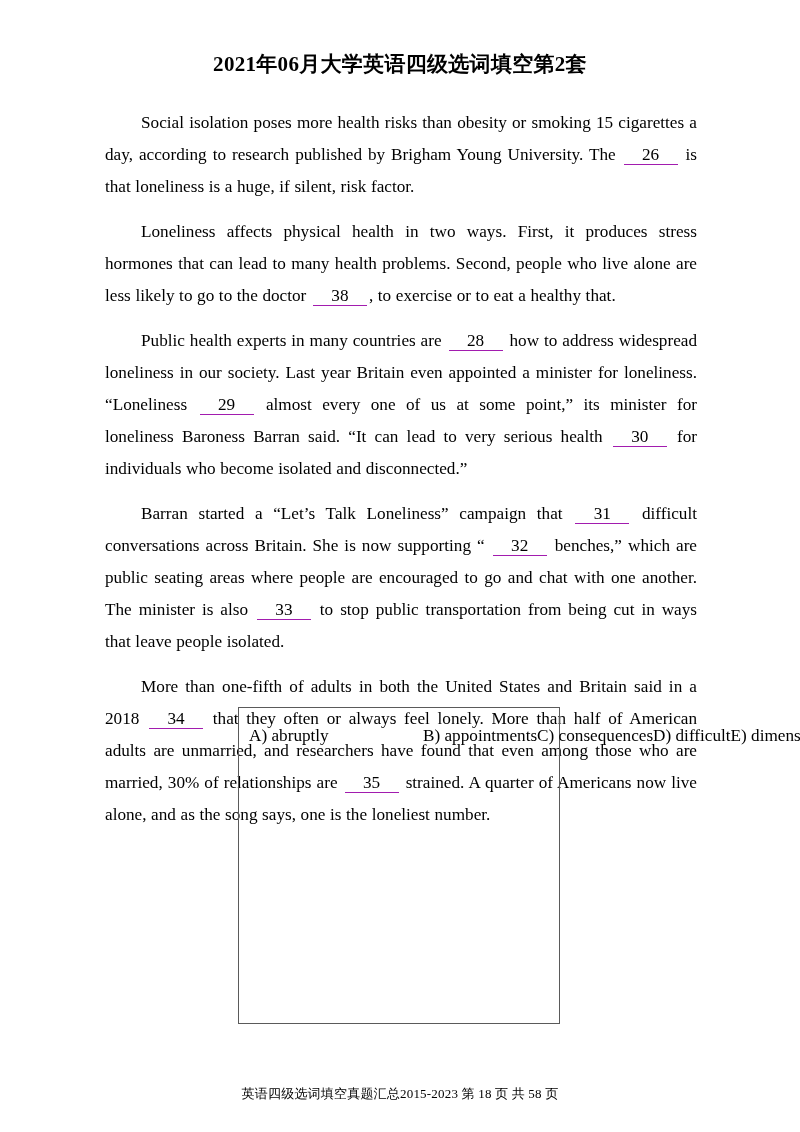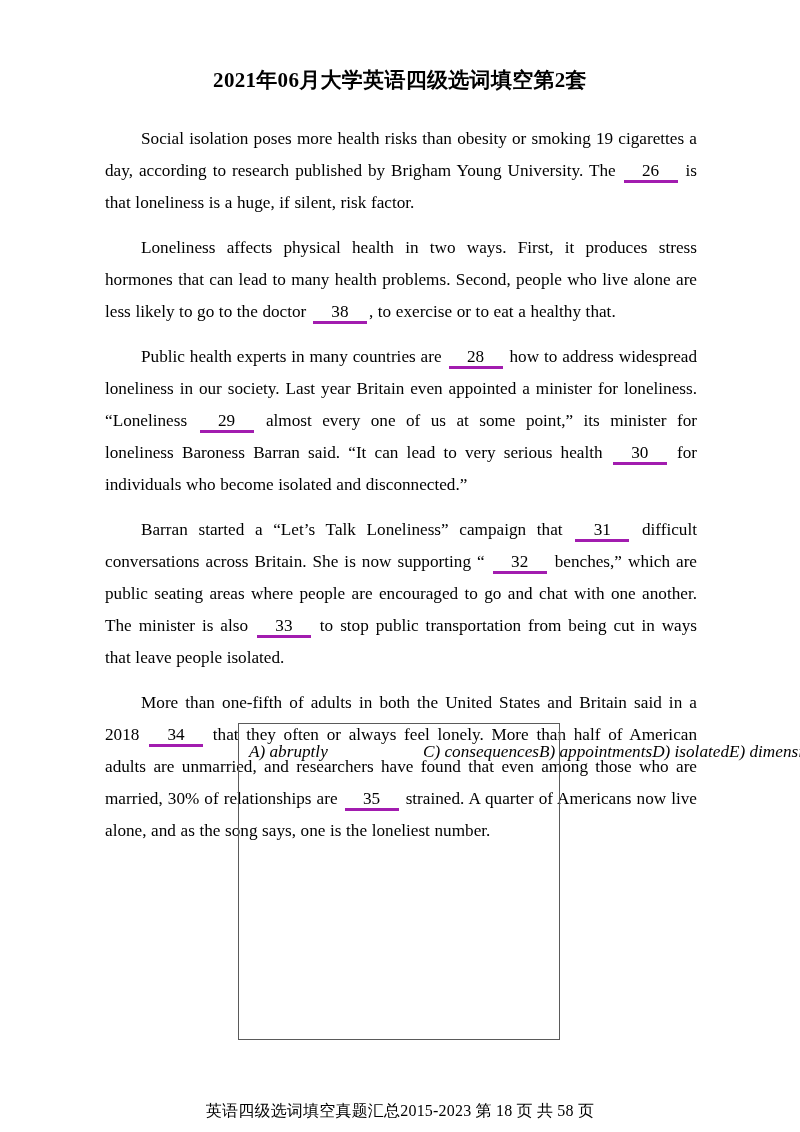--- a/index.html
+++ b/index.html
@@ -11,21 +11,21 @@
     width: 800px;
     height: 1132px;
     position: relative;
     font-family: "Liberation Serif", "DejaVu Serif", serif;
     color: #000000;
     overflow: hidden;
   }
   .page {
     position: absolute;
     left: 0;
-    top: 16px;
+    top: 0;
     width: 800px;
     height: 976px;
   }
   .title {
     position: absolute;
     left: 0;
     top: 50px;
     width: 800px;
     text-align: center;
     font-size: 21px;
@@ -46,21 +46,21 @@
     text-justify: inter-word;
     text-indent: 36px;
     word-spacing: 0.3px;
   }
   p.para:last-child { margin-bottom: 3px; }
 
   .blank {
     display: inline-block;
     min-width: 54px;
     text-align: center;
-    border-bottom: 3px solid #a21caf;
+    border-bottom: 1px solid #a21caf;
     line-height: 1.05;
     margin: 0 2px;
     font-size: 17.2px;
     text-indent: 0;
   }
 
   .wordbank {
     position: absolute;
     left: 238px;
     top: 707px;
@@ -72,61 +72,60 @@
   .wb-inner {
     position: absolute;
     left: 10px;
     top: 9px;
     right: 6px;
     bottom: 6px;
     display: grid;
     grid-template-columns: 174px 1fr;
     grid-auto-rows: 38.6px;
     grid-auto-flow: column;
-    font-style: italic;
   }
   .wb-item {
     font-size: 17.2px;
     line-height: 38.6px;
     white-space: nowrap;
   }
   .wb-blank { visibility: hidden; }
 
   .footer {
     position: absolute;
     left: 0;
     top: 1085px;
     width: 800px;
     text-align: center;
-    font-size: 16px;
+    font-size: 13px;
     font-family: "Liberation Serif", "DejaVu Serif", serif;
   }
   .footer .cn { letter-spacing: 0.2px; }
 </style>
 </head>
 <body>
 
 <div class="page">
 
   <div class="title">2021年06月大学英语四级选词填空第2套</div>
 
   <div class="body-block" id="passage-body">
-      <p class="para"><span>Social isolation poses more health risks than obesity or smoking 19 cigarettes a day, according to research published by Brigham Young University. The </span><span class="blank">26</span><span> is that loneliness is a huge, if silent, risk factor.</span></p>
+      <p class="para"><span>Social isolation poses more health risks than obesity or smoking 15 cigarettes a day, according to research published by Brigham Young University. The </span><span class="blank">26</span><span> is that loneliness is a huge, if silent, risk factor.</span></p>
       <p class="para"><span>Loneliness affects physical health in two ways. First, it produces stress hormones that can lead to many health problems. Second, people who live alone are less likely to go to the doctor </span><span class="blank">38</span><span>, to exercise or to eat a healthy that.</span></p>
       <p class="para"><span>Public health experts in many countries are </span><span class="blank">28</span><span> how to address widespread loneliness in our society. Last year Britain even appointed a minister for loneliness. “Loneliness </span><span class="blank">29</span><span> almost every one of us at some point,” its minister for loneliness Baroness Barran said. “It can lead to very serious health </span><span class="blank">30</span><span> for individuals who become isolated and disconnected.”</span></p>
       <p class="para"><span>Barran started a “Let’s Talk Loneliness” campaign that </span><span class="blank">31</span><span> difficult conversations across Britain. She is now supporting “ </span><span class="blank">32</span><span> benches,” which are public seating areas where people are encouraged to go and chat with one another. The minister is also </span><span class="blank">33</span><span> to stop public transportation from being cut in ways that leave people isolated.</span></p>
       <p class="para"><span>More than one-fifth of adults in both the United States and Britain said in a 2018 </span><span class="blank">34</span><span> that they often or always feel lonely. More than half of American adults are unmarried, and researchers have found that even among those who are married, 30% of relationships are </span><span class="blank">35</span><span> strained. A quarter of Americans now live alone, and as the song says, one is the loneliest number.</span></p>
     </div>
 
   <div class="wordbank">
     <div class="wb-inner" id="word-bank-list">
         <div class="wb-item">A) abruptly</div>
+        <div class="wb-item">B) appointments</div>
         <div class="wb-item">C) consequences</div>
-        <div class="wb-item">B) appointments</div>
-        <div class="wb-item">D) isolated</div>
+        <div class="wb-item">D) difficult</div>
         <div class="wb-item">E) dimensions</div>
         <div class="wb-item wb-blank"></div>
       </div>
   </div>
 
   <div class="footer">
     <span class="cn">英语四级选词填空真题汇总2015-2023  第 18 页 共 58 页</span>
   </div>
 
 </div>

